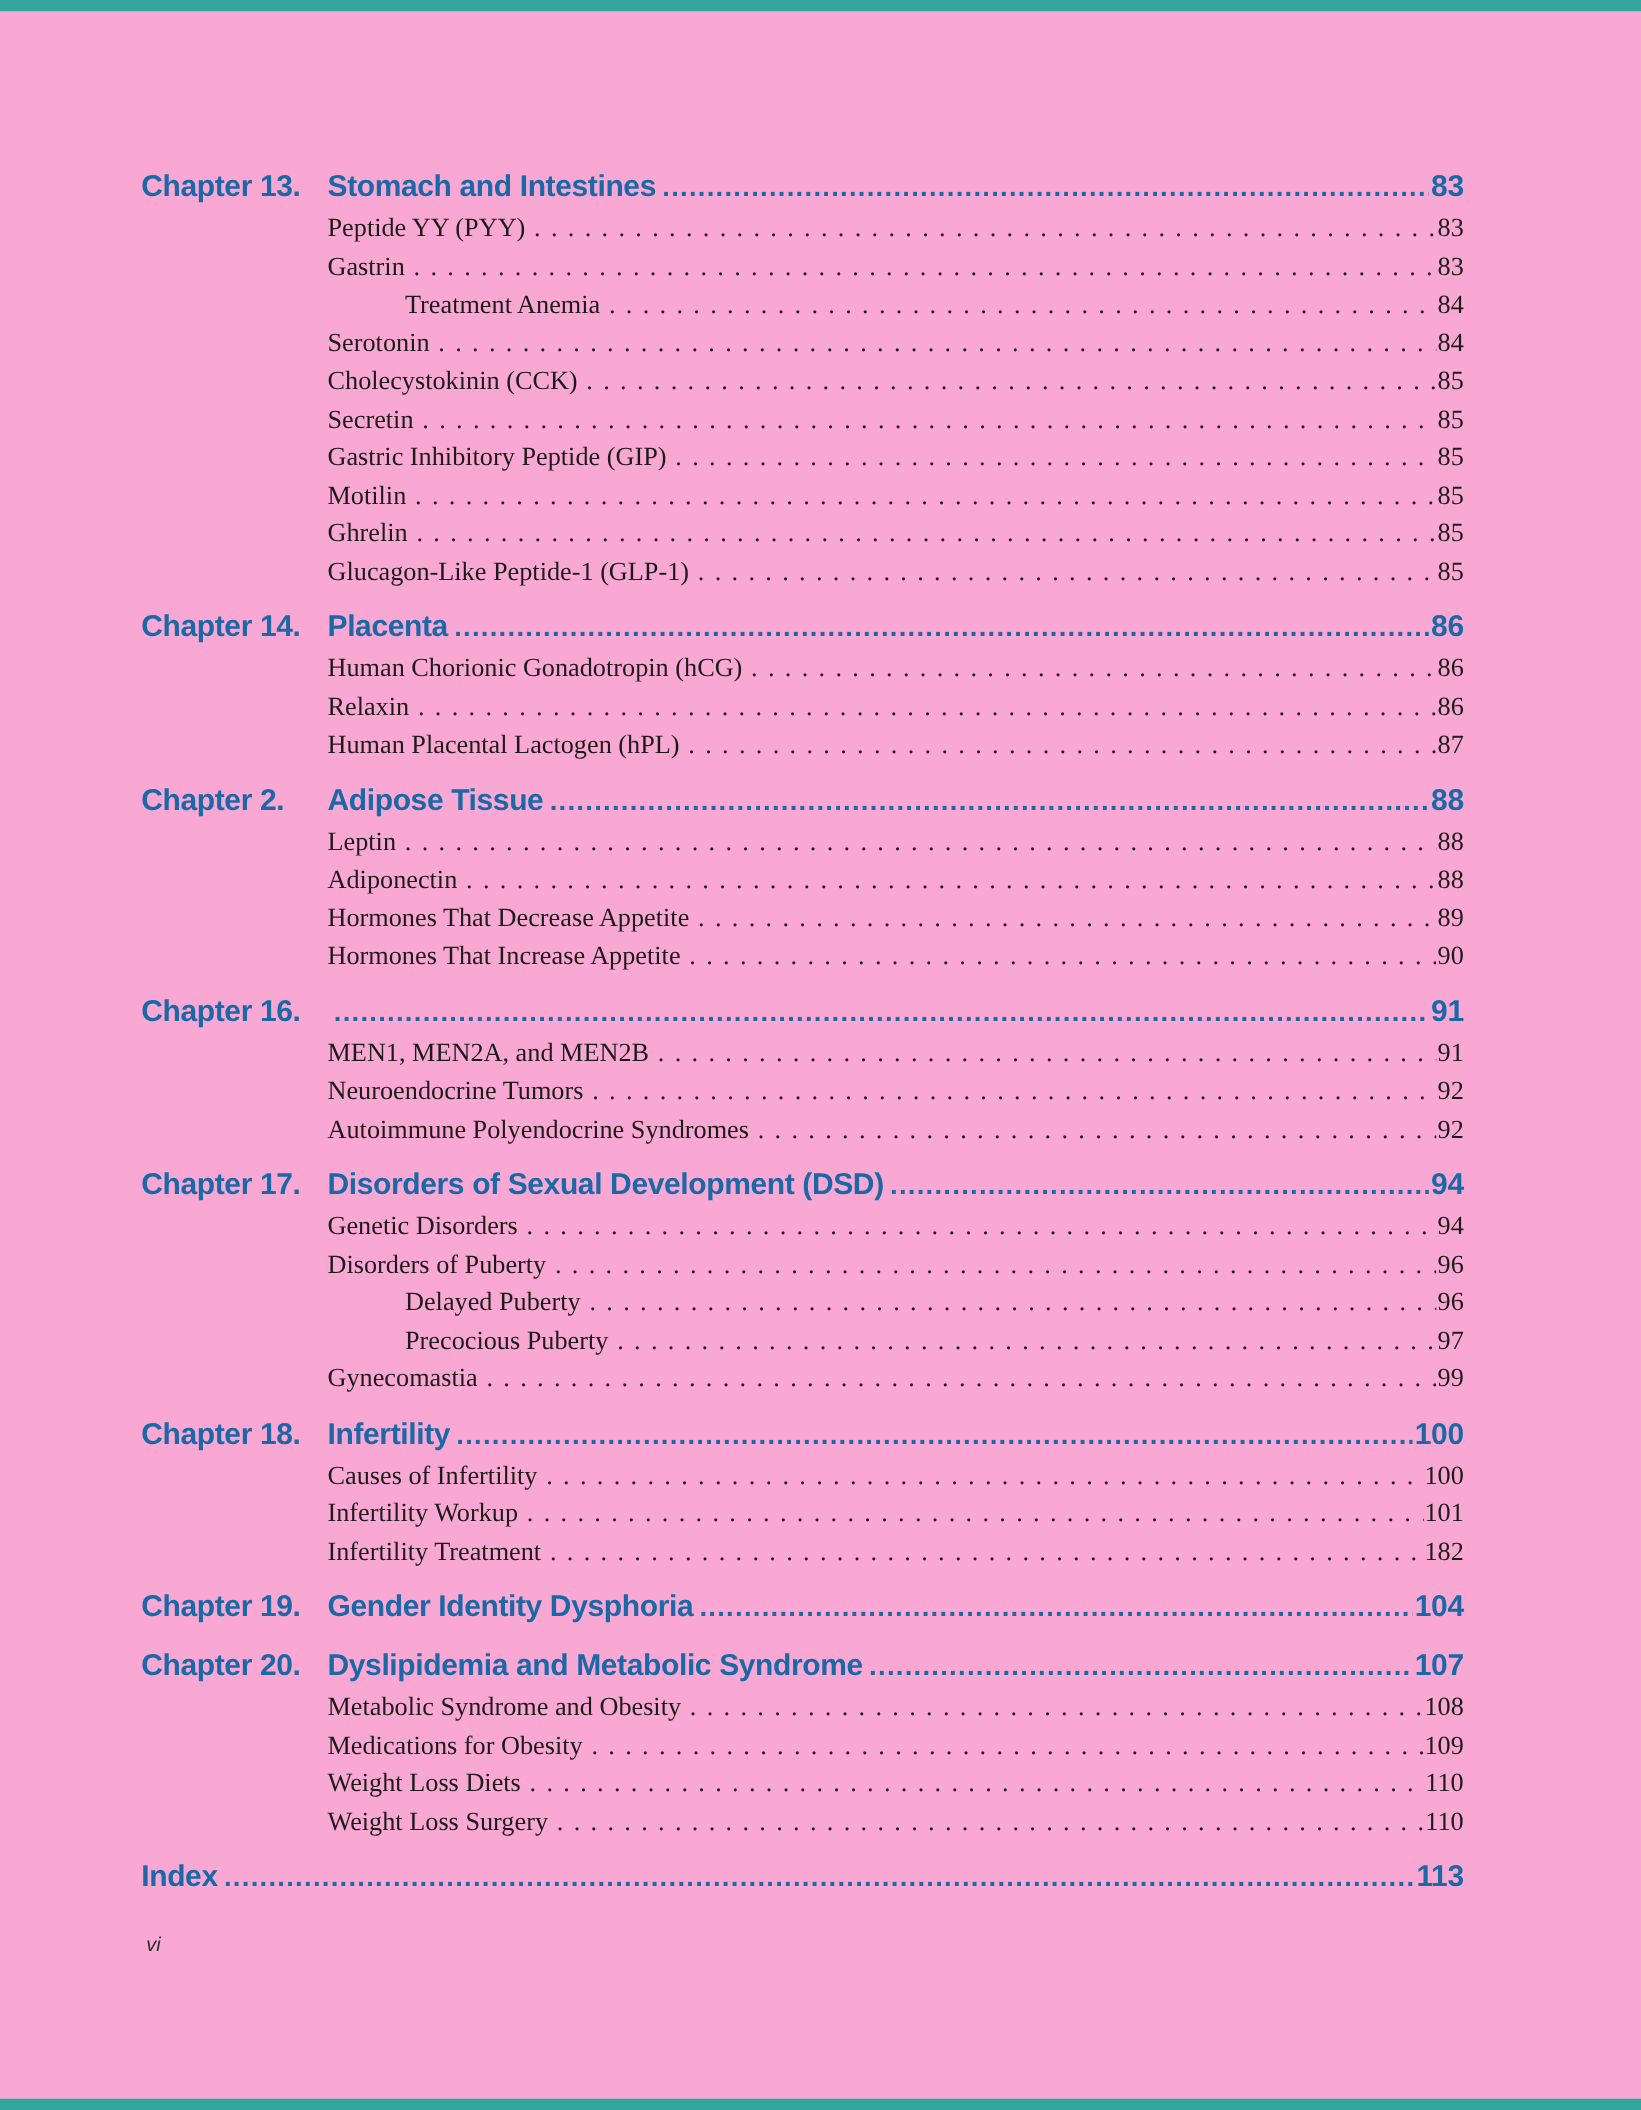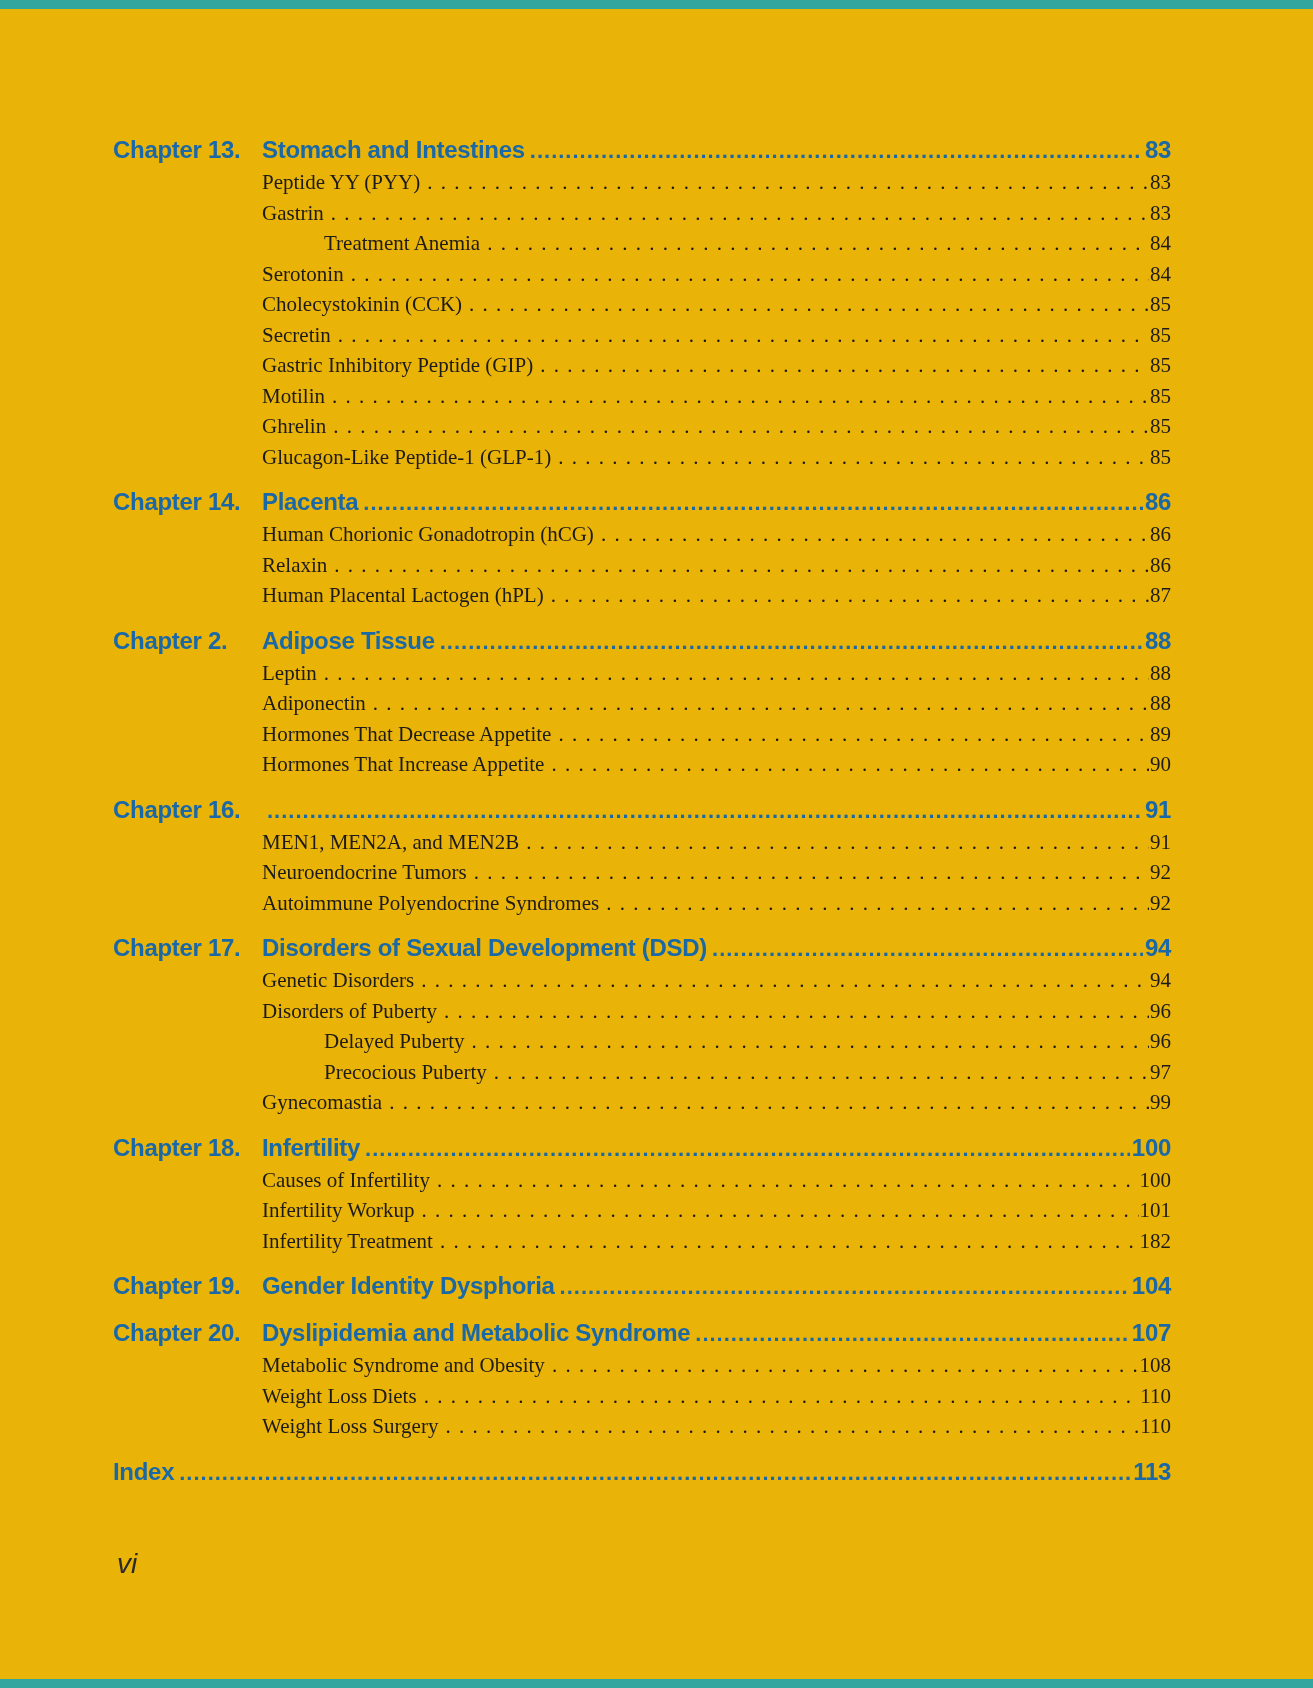--- a/index.html
+++ b/index.html
@@ -1,20 +1,20 @@
 <!DOCTYPE html>
 <html><head>
 <meta charset="utf-8">
 <style>
   html, body { margin: 0; padding: 0; background: #ffffff; }
   .page {
     position: relative;
     width: 1313px;
     height: 1688px;
-    background: #eab308;
+    background: #f9a8d4;
     overflow: hidden;
     font-family: "Liberation Serif", serif;
   }
   .accent-bar {
     position: absolute;
     left: 0; right: 0;
     height: 9px;
     background: #33a6a0;
   }
   .accent-bar.top { top: 0; }
@@ -79,21 +79,21 @@
   }
 
   .pagenum { flex: 0 0 auto; text-align: left; }
 
   .folio {
     position: absolute;
     left: 117px;
     top: 1548px;
     font-family: "Liberation Sans", sans-serif;
     font-style: italic;
-    font-size: 28px;
+    font-size: 16px;
     color: #2b2b2b;
   }
 </style>
 </head>
 <body>
 
 <div class="page">
   <div class="accent-bar top"></div>
 
   <main class="toc" id="toc">
@@ -313,20 +313,26 @@
     <span class="pagenum">107</span>
   </div>
       <div class="row sub">
 
     <span class="title">Metabolic Syndrome and Obesity</span>
     <span class="leader"></span>
     <span class="pagenum">108</span>
   </div>
       <div class="row sub">
 
+    <span class="title">Medications for Obesity</span>
+    <span class="leader"></span>
+    <span class="pagenum">109</span>
+  </div>
+      <div class="row sub">
+
     <span class="title">Weight Loss Diets</span>
     <span class="leader"></span>
     <span class="pagenum">110</span>
   </div>
       <div class="row sub">
 
     <span class="title">Weight Loss Surgery</span>
     <span class="leader"></span>
     <span class="pagenum">110</span>
   </div>

